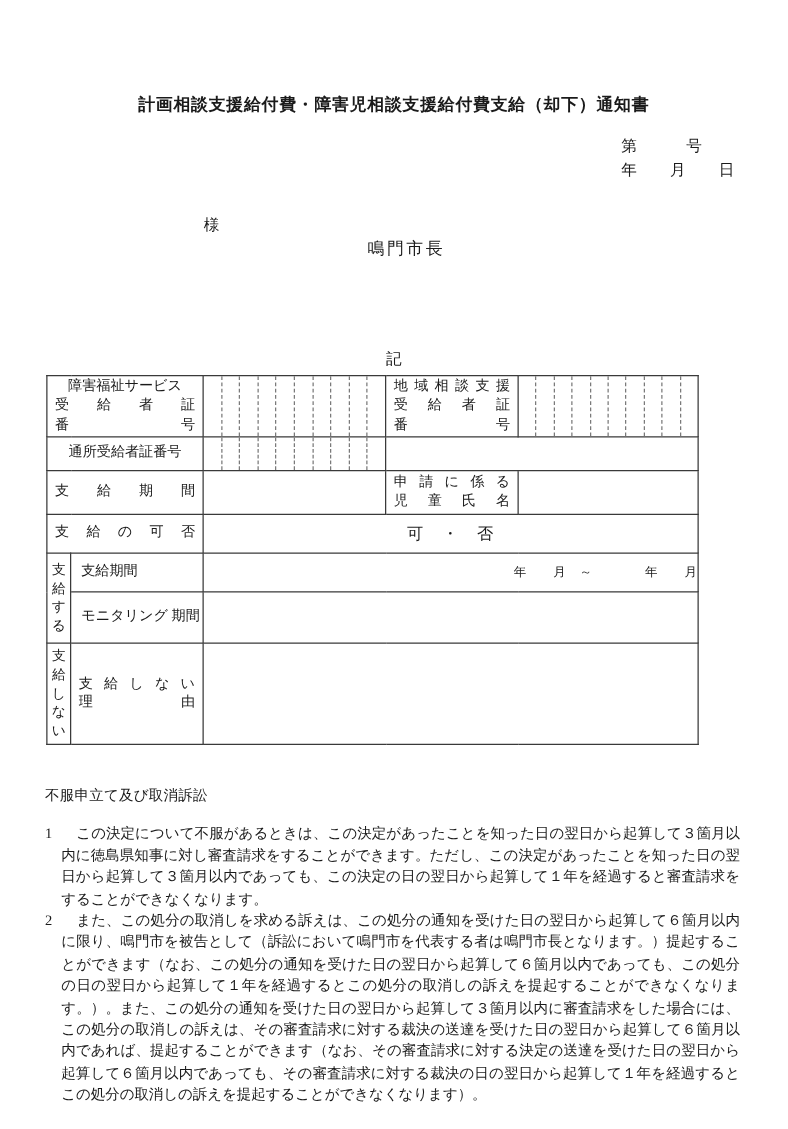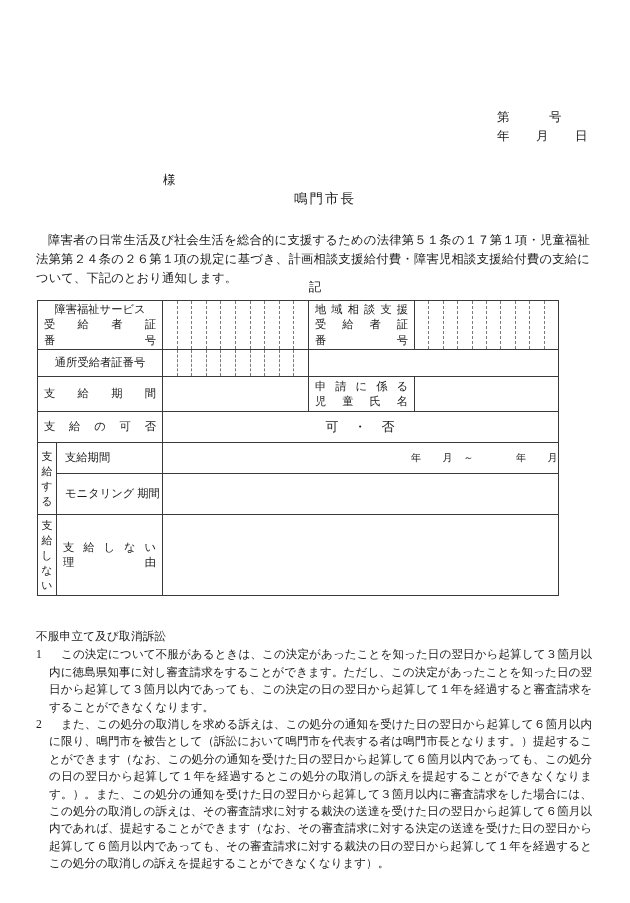--- a/index.html
+++ b/index.html
@@ -171,21 +171,21 @@
   .notes {
     position: absolute;
     left: 36px;
     top: 628px;
     width: 556px;
     font-size: 11.6px;
     line-height: 17.4px;
   }
   .notes-title {
     letter-spacing: 0.2px;
-    margin-bottom: 1px;
+    margin-bottom: 13px;
   }
   .note-item {
     display: flex;
     align-items: flex-start;
     margin-bottom: 0;
   }
   .note-num {
     width: 13px;
     flex: 0 0 13px;
     text-align: left;
@@ -196,30 +196,30 @@
     text-indent: 12px;
     letter-spacing: -0.05px;
   }
 </style>
 </head>
 <body>
 
 <div class="page">
 
 
+  <div class="doc-title">計画相談支援給付費・障害児相談支援給付費支給（却下）通知書</div>
 
   <div class="meta-block">
     <div class="meta-line">第　　　号</div>
     <div class="meta-line">年　　月　　日</div>
   </div>
 
   <div class="addressee">様</div>
   <div class="issuer">鳴門市長</div>
 
-  <div class="lead">障害者の日常生活及び社会生活を総合的に支援するための法律第５１条の１７第１項・児童福祉法第第２４条の２６第１項の規定に基づき、計画相談支援給付費・障害児相談支援給付費の支給について、下記のとおり通知します。</div>
 
   <div class="ki">記</div>
 
   <table class="form-table">
     <colgroup>
       <col style="width:19px">
       <col style="width:106px">
       <col style="width:146px">
       <col style="width:106px">
       <col style="width:144px">

